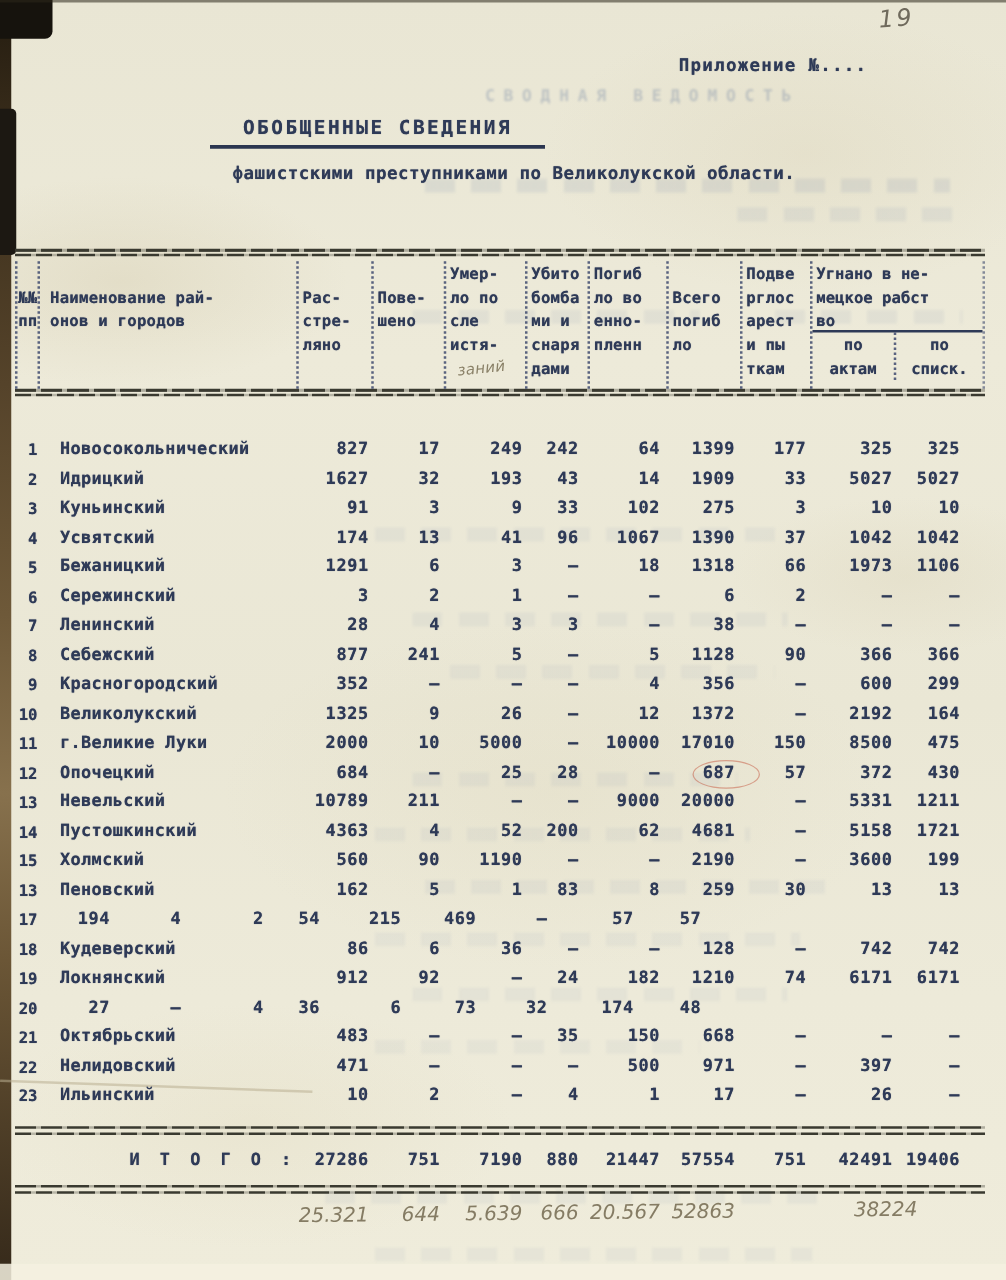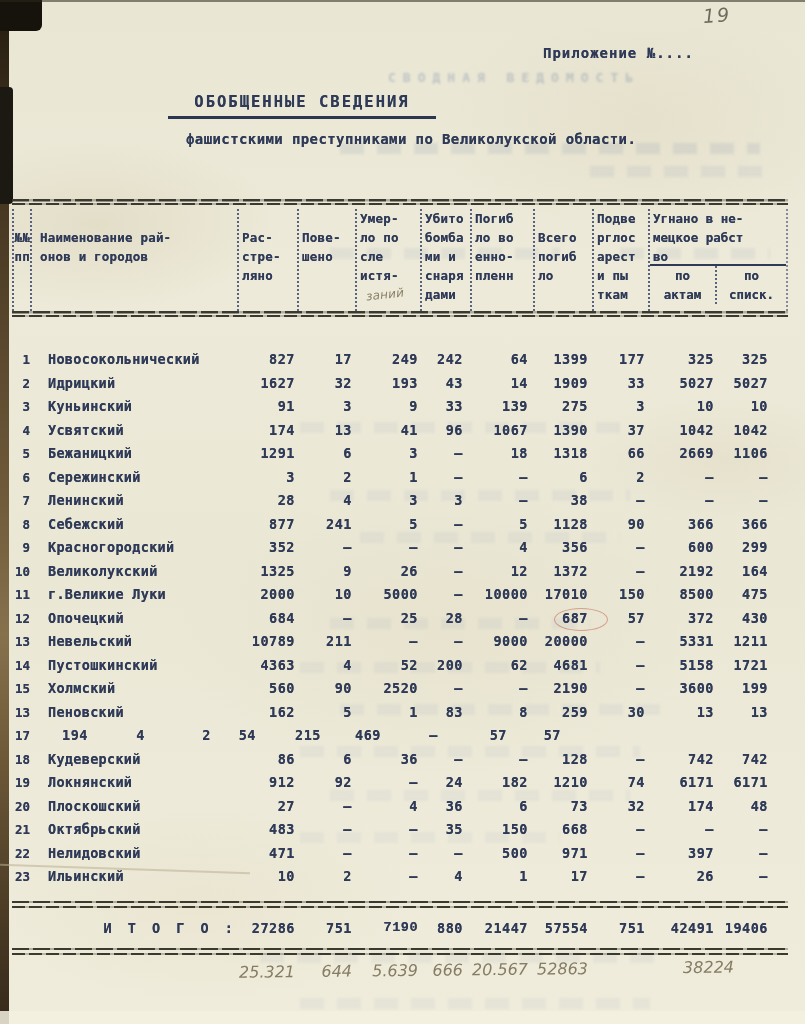--- a/index.html
+++ b/index.html
@@ -197,21 +197,21 @@
           <div class="cell val" style="width: 68px; padding-right: 2px;">5027</div>
           <div class="cell val" style="width: 72px; padding-right: 20px;">5027</div>
         </div>
         <div class="row">
           <div class="cell num">3</div>
           <div class="cell name">Куньинский</div>
           <div class="cell val" style="width: 60px; padding-right: 2px;">91</div>
           <div class="cell val" style="width: 58px; padding-right: 3px;">3</div>
           <div class="cell val" style="width: 65px; padding-right: 2px;">9</div>
           <div class="cell val" style="width: 50px; padding-right: 7px;">33</div>
-          <div class="cell val" style="width: 63px; padding-right: 5px;">139</div>
+          <div class="cell val" style="width: 63px; padding-right: 5px;">102</div>
           <div class="cell val" style="width: 59px; padding-right: 4px;">275</div>
           <div class="cell val" style="width: 56px; padding-right: 3px;">3</div>
           <div class="cell val" style="width: 68px; padding-right: 2px;">10</div>
           <div class="cell val" style="width: 72px; padding-right: 20px;">10</div>
         </div>
         <div class="row">
           <div class="cell num">4</div>
           <div class="cell name">Усвятский</div>
           <div class="cell val" style="width: 60px; padding-right: 2px;">174</div>
           <div class="cell val" style="width: 58px; padding-right: 3px;">13</div>
@@ -226,21 +226,21 @@
         <div class="row">
           <div class="cell num">5</div>
           <div class="cell name">Бежаницкий</div>
           <div class="cell val" style="width: 60px; padding-right: 2px;">1291</div>
           <div class="cell val" style="width: 58px; padding-right: 3px;">6</div>
           <div class="cell val" style="width: 65px; padding-right: 2px;">3</div>
           <div class="cell val" style="width: 50px; padding-right: 7px;">–</div>
           <div class="cell val" style="width: 63px; padding-right: 5px;">18</div>
           <div class="cell val" style="width: 59px; padding-right: 4px;">1318</div>
           <div class="cell val" style="width: 56px; padding-right: 3px;">66</div>
-          <div class="cell val" style="width: 68px; padding-right: 2px;">2669</div>
+          <div class="cell val" style="width: 68px; padding-right: 2px;">1973</div>
           <div class="cell val" style="width: 72px; padding-right: 20px;">1106</div>
         </div>
         <div class="row">
           <div class="cell num">6</div>
           <div class="cell name">Сережинский</div>
           <div class="cell val" style="width: 60px; padding-right: 2px;">3</div>
           <div class="cell val" style="width: 58px; padding-right: 3px;">2</div>
           <div class="cell val" style="width: 65px; padding-right: 2px;">1</div>
           <div class="cell val" style="width: 50px; padding-right: 7px;">–</div>
           <div class="cell val" style="width: 63px; padding-right: 5px;">–</div>
@@ -351,21 +351,21 @@
           <div class="cell val" style="width: 59px; padding-right: 4px;">4681</div>
           <div class="cell val" style="width: 56px; padding-right: 3px;">–</div>
           <div class="cell val" style="width: 68px; padding-right: 2px;">5158</div>
           <div class="cell val" style="width: 72px; padding-right: 20px;">1721</div>
         </div>
         <div class="row">
           <div class="cell num">15</div>
           <div class="cell name">Холмский</div>
           <div class="cell val" style="width: 60px; padding-right: 2px;">560</div>
           <div class="cell val" style="width: 58px; padding-right: 3px;">90</div>
-          <div class="cell val" style="width: 65px; padding-right: 2px;">2520</div>
+          <div class="cell val" style="width: 65px; padding-right: 2px;">1190</div>
           <div class="cell val" style="width: 50px; padding-right: 7px;">–</div>
           <div class="cell val" style="width: 63px; padding-right: 5px;">–</div>
           <div class="cell val" style="width: 59px; padding-right: 4px;">2190</div>
           <div class="cell val" style="width: 56px; padding-right: 3px;">–</div>
           <div class="cell val" style="width: 68px; padding-right: 2px;">3600</div>
           <div class="cell val" style="width: 72px; padding-right: 20px;">199</div>
         </div>
         <div class="row">
           <div class="cell num">13</div>
           <div class="cell name">Пеновский</div>
@@ -412,21 +412,20 @@
           <div class="cell val" style="width: 65px; padding-right: 2px;">–</div>
           <div class="cell val" style="width: 50px; padding-right: 7px;">24</div>
           <div class="cell val" style="width: 63px; padding-right: 5px;">182</div>
           <div class="cell val" style="width: 59px; padding-right: 4px;">1210</div>
           <div class="cell val" style="width: 56px; padding-right: 3px;">74</div>
           <div class="cell val" style="width: 68px; padding-right: 2px;">6171</div>
           <div class="cell val" style="width: 72px; padding-right: 20px;">6171</div>
         </div>
         <div class="row">
           <div class="cell num">20</div>
-          <div class="cell name">Плоскошский</div>
           <div class="cell val" style="width: 60px; padding-right: 2px;">27</div>
           <div class="cell val" style="width: 58px; padding-right: 3px;">–</div>
           <div class="cell val" style="width: 65px; padding-right: 2px;">4</div>
           <div class="cell val" style="width: 50px; padding-right: 7px;">36</div>
           <div class="cell val" style="width: 63px; padding-right: 5px;">6</div>
           <div class="cell val" style="width: 59px; padding-right: 4px;">73</div>
           <div class="cell val" style="width: 56px; padding-right: 3px;">32</div>
           <div class="cell val" style="width: 68px; padding-right: 2px;">174</div>
           <div class="cell val" style="width: 72px; padding-right: 20px;">48</div>
         </div>
@@ -468,21 +467,21 @@
           <div class="cell val" style="width: 56px; padding-right: 3px;">–</div>
           <div class="cell val" style="width: 68px; padding-right: 2px;">26</div>
           <div class="cell val" style="width: 72px; padding-right: 20px;">–</div>
         </div>
       </div>
     <div class="rule thin" style="margin-top:12px;"></div>
     <div class="total-row typed" id="total-row">
         <div class="total-label">И Т О Г О :</div>
         <div class="cell val" style="width: 60px; padding-right: 2px;">27286</div>
         <div class="cell val" style="width: 58px; padding-right: 3px;">751</div>
-        <div class="cell val" style="width: 65px; padding-right: 2px; font-family: Liberation Mono, monospace;">7190</div>
+        <div class="cell val" style="width: 65px; padding-right: 2px;">7190</div>
         <div class="cell val" style="width: 50px; padding-right: 7px;">880</div>
         <div class="cell val" style="width: 63px; padding-right: 5px;">21447</div>
         <div class="cell val" style="width: 59px; padding-right: 4px;">57554</div>
         <div class="cell val" style="width: 56px; padding-right: 3px;">751</div>
         <div class="cell val" style="width: 68px; padding-right: 2px;">42491</div>
         <div class="cell val" style="width: 72px; padding-right: 20px;">19406</div>
       </div>
     <div class="rule thin"></div>
     <div class="hand-row hand" id="hand-row">
         <div class="hfirst"></div>

